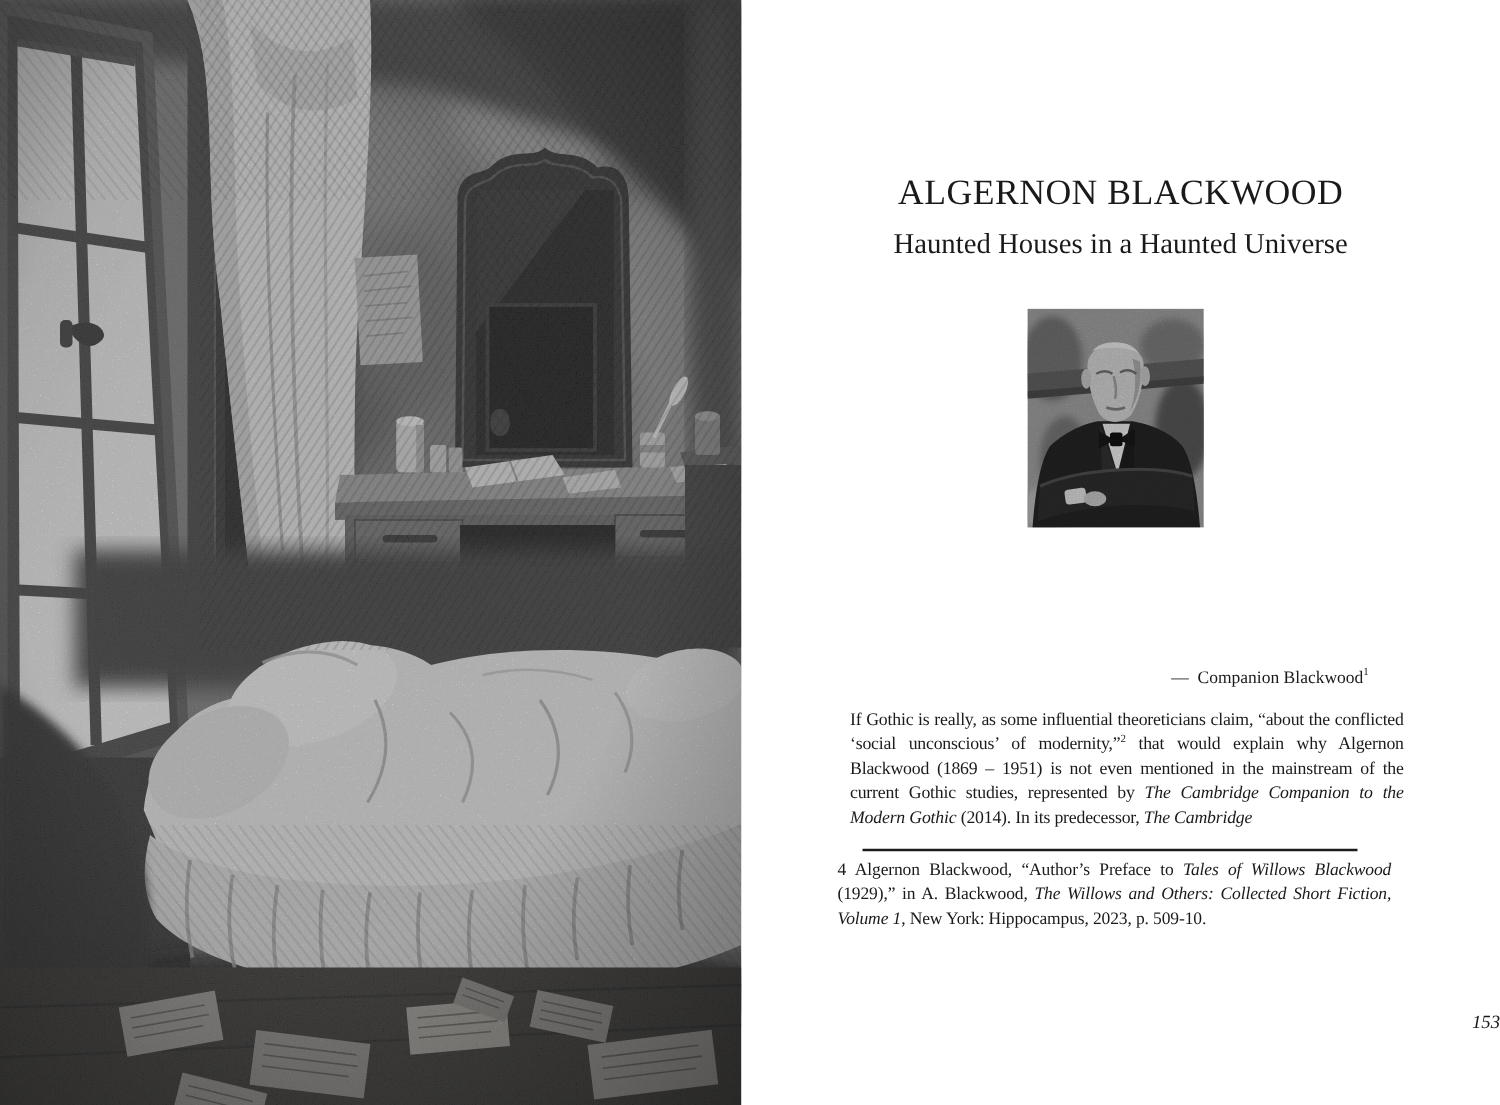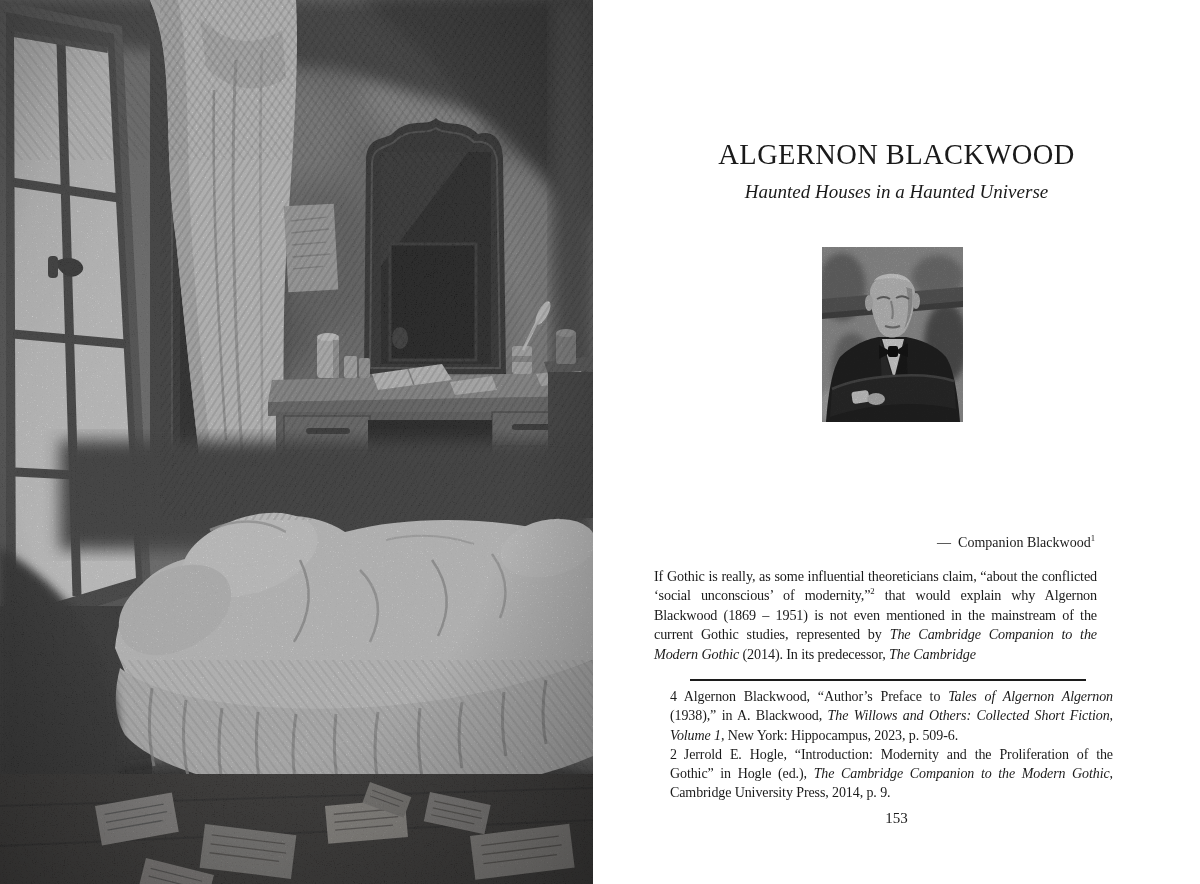--- a/index.html
+++ b/index.html
@@ -16,51 +16,51 @@
   .page { position:absolute; left:593px; top:0; width:607px; height:884px; }
 
   .chapter-title {
     position:absolute; top:141px; left:0; width:100%;
     text-align:center; font-weight:normal;
     font-size:28.5px; letter-spacing:0.4px; line-height:1;
   }
   .chapter-subtitle {
     position:absolute; top:182px; left:0; width:100%;
     text-align:center; font-weight:normal;
-    font-size:19px; line-height:1.1;font-style:italic;
+    font-size:23px; line-height:1.1;
   }
   .portrait { position:absolute; left:229px; top:247px; width:141px; height:175px; }
   .portrait svg { display:block; width:141px; height:175px; }
 
   .epigraph {
     position:absolute; left:95px; top:456px; width:407px;
     font-size:14px; line-height:19.3px; letter-spacing:-0.1px;
     text-align:justify; text-justify:inter-word;
   }
   .attribution {
     position:absolute; left:95px; top:533px; width:407px;
     font-size:14px; line-height:19.3px; text-align:right;
   }
   .body-par {
-    position:absolute; left:61px; top:567px; width:443px;
+    position:absolute; left:87px; top:567px; width:443px;
     font-size:14.2px; line-height:19.4px; letter-spacing:-0.15px;
     text-align:justify; text-justify:inter-word;
   }
   .fn-rule {
     position:absolute; left:97px; top:679px; width:396px; height:2px;
     background:#1c1c1c;
   }
   .footnotes {
     position:absolute; left:77px; top:687px; width:443px;
     font-size:14px; line-height:19.3px; letter-spacing:-0.1px;
   }
   .footnote { text-align:justify; text-justify:inter-word; }
   .page-number {
     position:absolute; top:810px; left:0; width:100%;
-    text-align:center; font-size:15px;
+    text-align:right; font-style:italic; font-size:15px;
   }
   em { font-style:italic; }
   sup { font-size:0.62em; vertical-align:super; line-height:0; }
 </style>
 </head>
 <body>
 
 <div class="spread">
 
   <div class="illustration" aria-label="Pencil drawing of a dim bedroom corner: a window with bright panes, a long white curtain, a dressing table with a tall dark mirror, an unmade bed with rumpled white sheets, and manuscript pages scattered across the dark floor">
@@ -351,19 +351,18 @@
         <rect width="141" height="175" filter="url(#pGrain)" opacity="0.22" style="mix-blend-mode:multiply"></rect>
       </svg>
     </figure>
 
     <div class="attribution"><span>— Companion Blackwood</span><sup>1</sup></div>
 
     <p class="body-par"><span>If Gothic is really, as some influential theoreticians claim, “about the conflicted ‘social unconscious’ of modernity,”</span><sup>2</sup><span> that would explain why Algernon Blackwood (1869 – 1951) is not even mentioned in the mainstream of the current Gothic studies, represented by </span><em>The Cambridge Companion to the Modern Gothic</em><span> (2014). In its predecessor, </span><em>The Cambridge</em></p>
 
     <div class="fn-rule"></div>
     <div class="footnotes">
-      <div class="footnote"><span>4 Algernon Blackwood, “Author’s Preface to </span><em>Tales of Algernon Algernon</em><span> (1938),” in A. Blackwood, </span><em>The Willows and Others: Collected Short Fiction, Volume 1</em><span>, New York: Hippocampus, 2023, p. 509-6.</span></div>
-      <div class="footnote"><span>2 Jerrold E. Hogle, “Introduction: Modernity and the Proliferation of the Gothic” in Hogle (ed.), </span><em>The Cambridge Companion to the Modern Gothic</em><span>, Cambridge University Press, 2014, p. 9.</span></div>
+      <div class="footnote"><span>4 Algernon Blackwood, “Author’s Preface to </span><em>Tales of Willows Blackwood</em><span> (1929),” in A. Blackwood, </span><em>The Willows and Others: Collected Short Fiction, Volume 1</em><span>, New York: Hippocampus, 2023, p. 509-10.</span></div>
     </div>
 
     <div class="page-number">153</div>
   </div>
 </div>
 
 </body></html>

